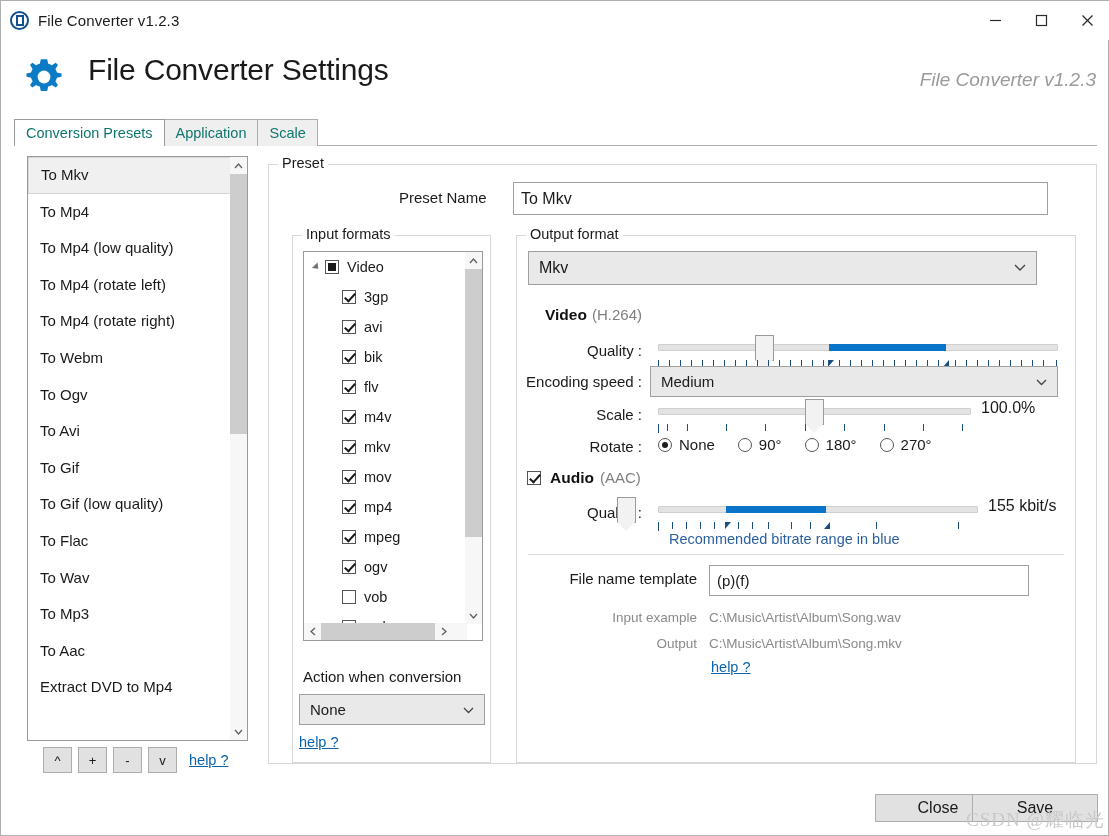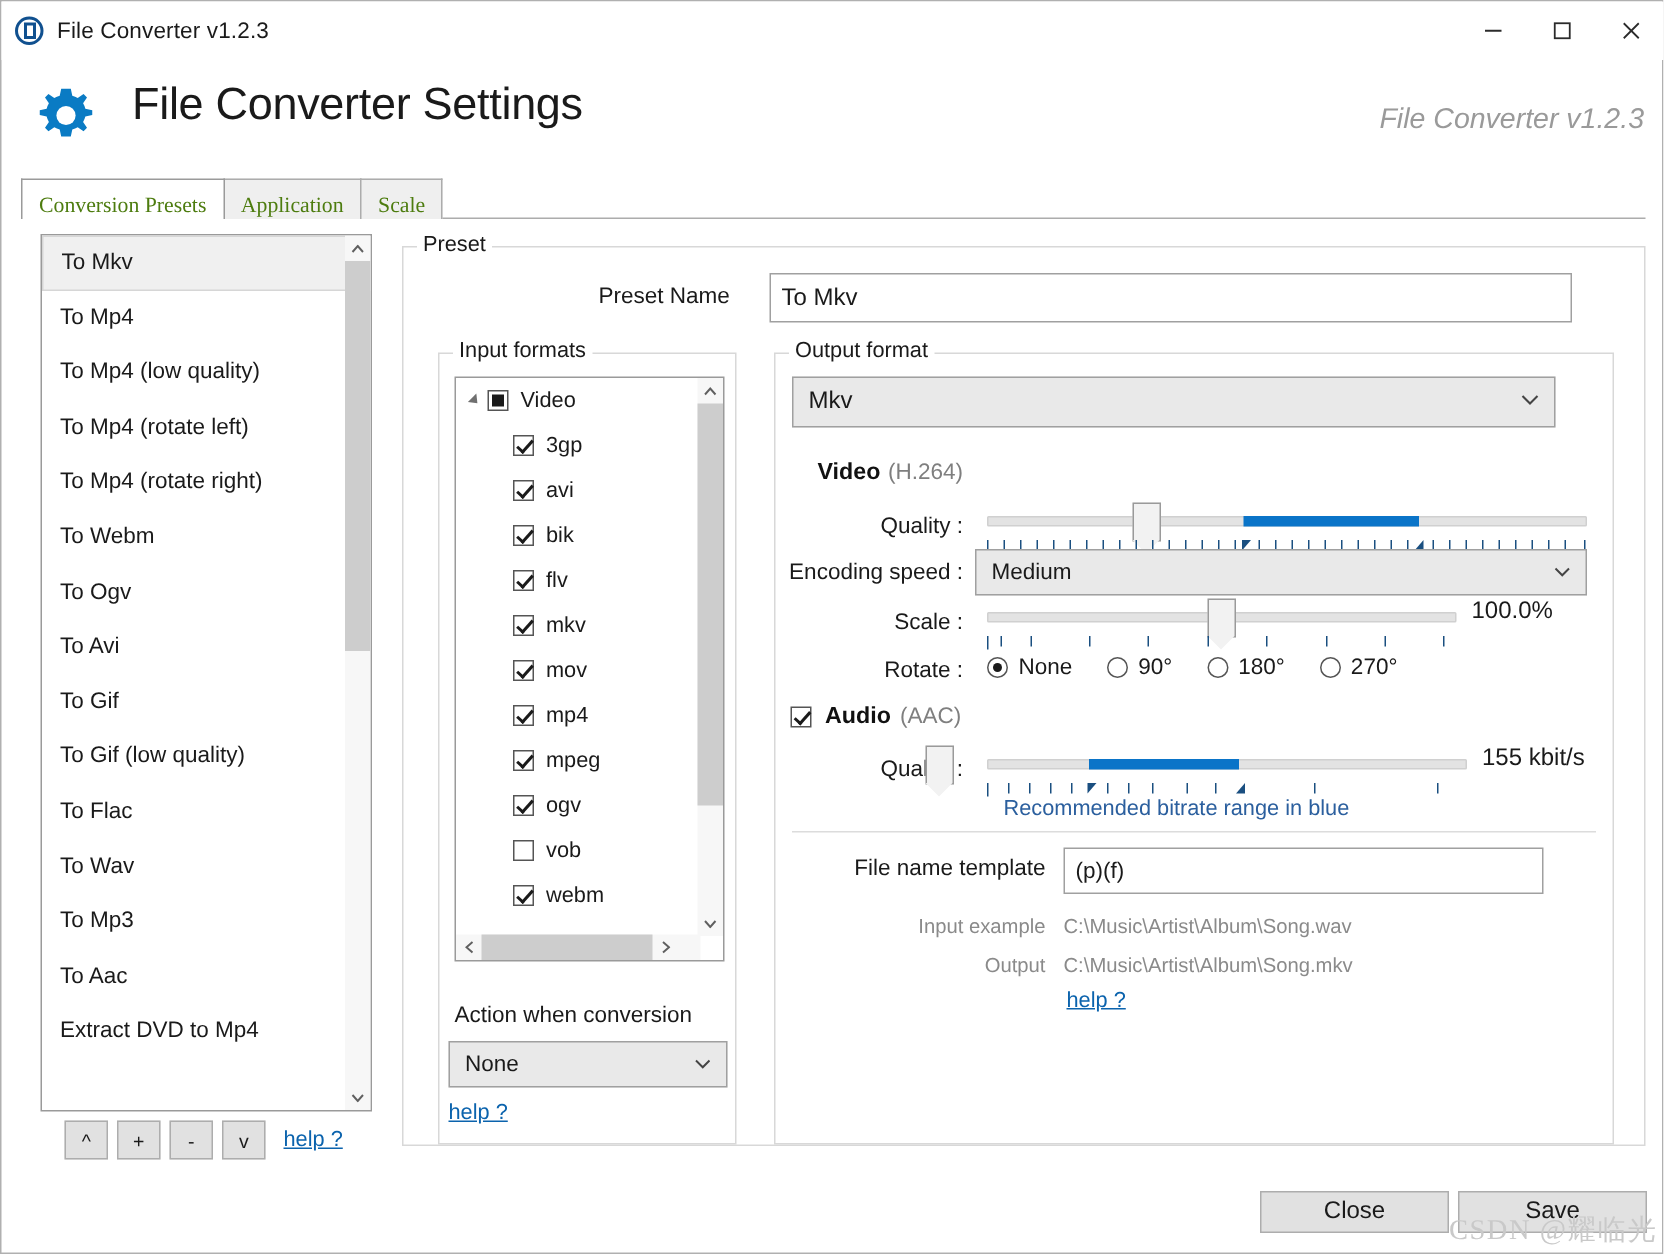--- a/index.html
+++ b/index.html
@@ -75,24 +75,24 @@
   }
 
   
   .tabstrip {
     position: absolute; left: 13px; top: 118px;
     width: 1083px; height: 27px;
     display: flex; align-items: flex-end;
   }
   .tab {
     height: 27px; padding: 0 11px;
-    display: flex; align-items: flex-end;
-    font-size: 14.5px; color: #4d7c0f;
+    display: flex; align-items: center;
+    font-size: 14.5px; color: #0f766e;
     background: #efefef; border: 1px solid #acacac;
-    border-bottom: none; margin-right: -1px; font-family: Liberation Serif, serif;
+    border-bottom: none; margin-right: -1px;
   }
   .tab.active {
     background: #ffffff; border-color: #9a9a9a;
     position: relative; z-index: 3;
     height: 27px;
   }
   .tabline {
     position: absolute; left: 13px; top: 144px;
     width: 1083px; height: 1px; background: #acacac;
   }
@@ -352,21 +352,21 @@
     color: #0b63ad; font-size: 14.5px; text-decoration: underline;
   }
 
   
   .btn {
     position: absolute; height: 28px;
     background: #e1e1e1; border: 1px solid #adadad;
     display: flex; align-items: center; justify-content: center;
     font-size: 16px; color: #1a1a1a;
   }
-  .close-btn { left: 839px; top: 793px; width: 126px; }
+  .close-btn { left: 874px; top: 793px; width: 126px; }
   .save-btn  { left: 971px; top: 793px; width: 126px; }
 
   .watermark {
     position: absolute; left: 965px; top: 806px;
     font-size: 19px; color: #c9c9c9; letter-spacing: 1px;
     font-family: Liberation Serif, serif;
     pointer-events: none; white-space: nowrap;
   }
 </style>
 </head>
@@ -498,20 +498,24 @@
           <span class="cb checked"></span>
           <span>avi</span>
         </div>
       <div class="tree-row tree-child">
           <span class="cb checked"></span>
           <span>bik</span>
         </div>
       <div class="tree-row tree-child">
           <span class="cb checked"></span>
           <span>flv</span>
+        </div>
+      <div class="tree-row tree-child">
+          <span class="cb checked"></span>
+          <span>m4v</span>
         </div>
       <div class="tree-row tree-child">
           <span class="cb checked"></span>
           <span>mkv</span>
         </div>
       <div class="tree-row tree-child">
           <span class="cb checked"></span>
           <span>mov</span>
         </div>
       <div class="tree-row tree-child">

